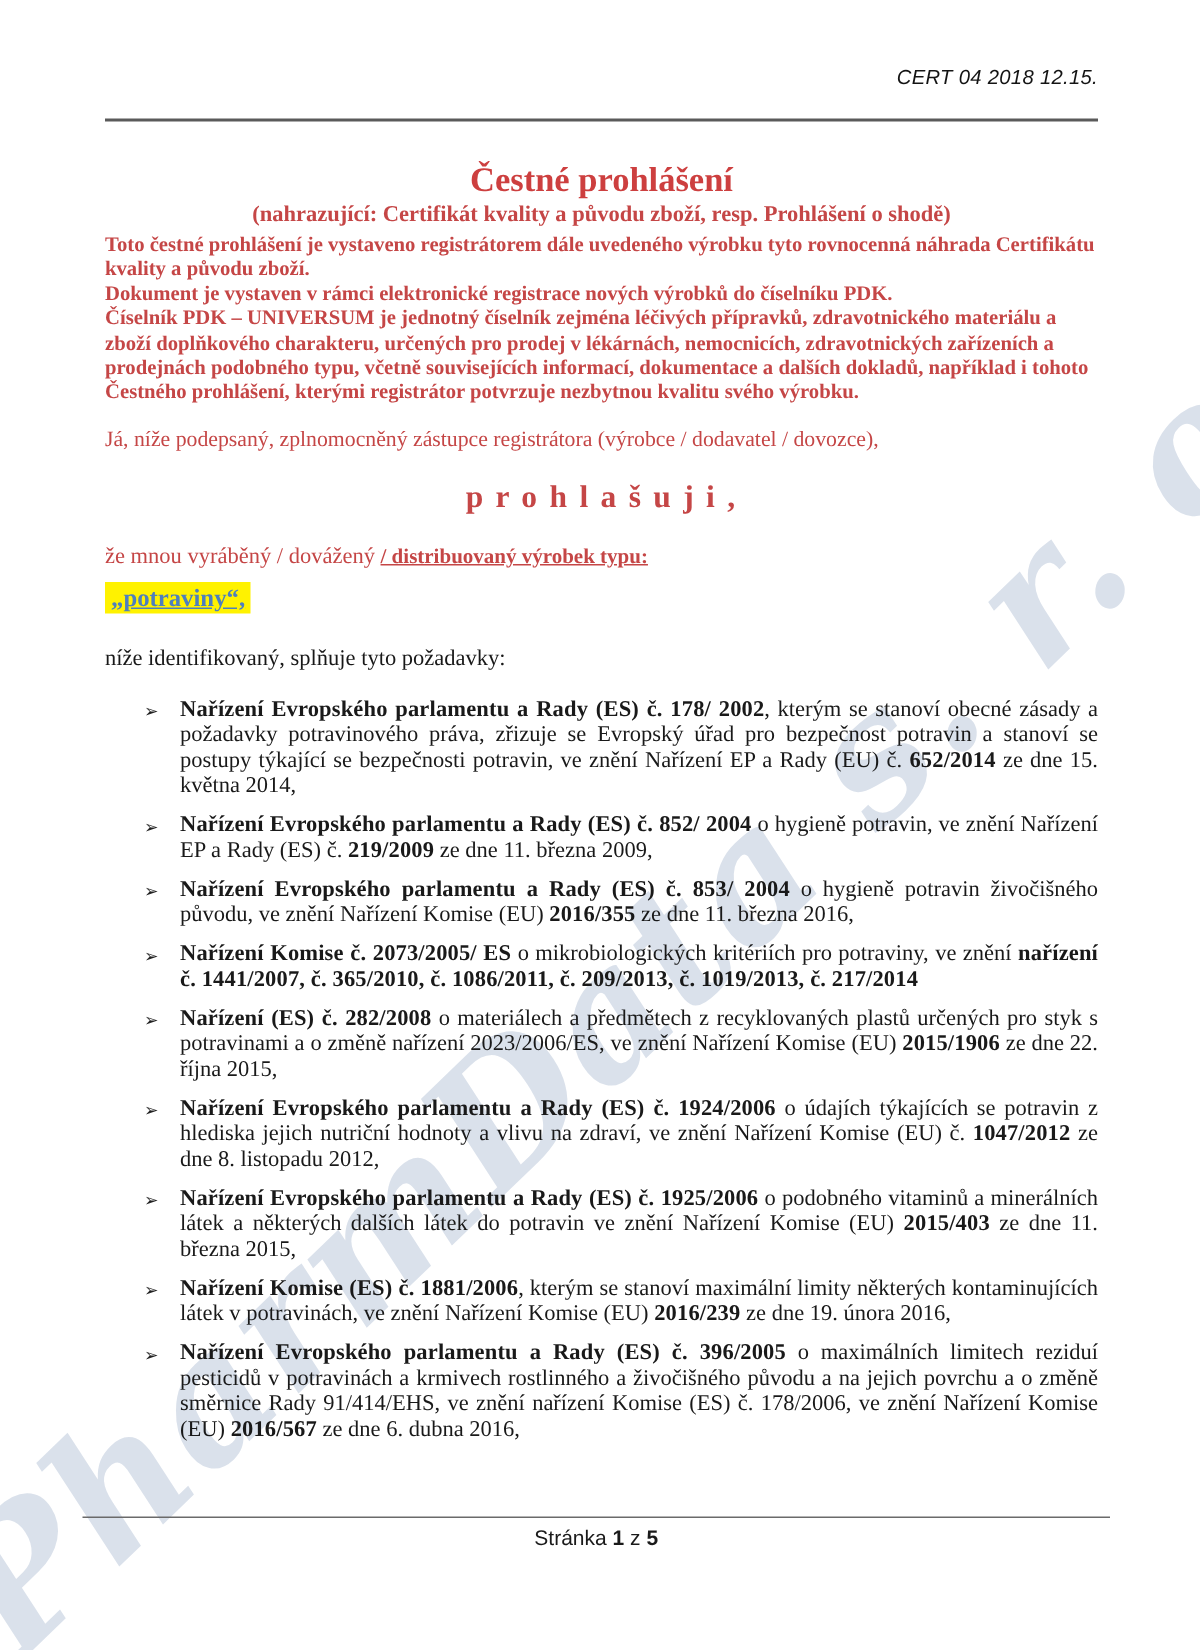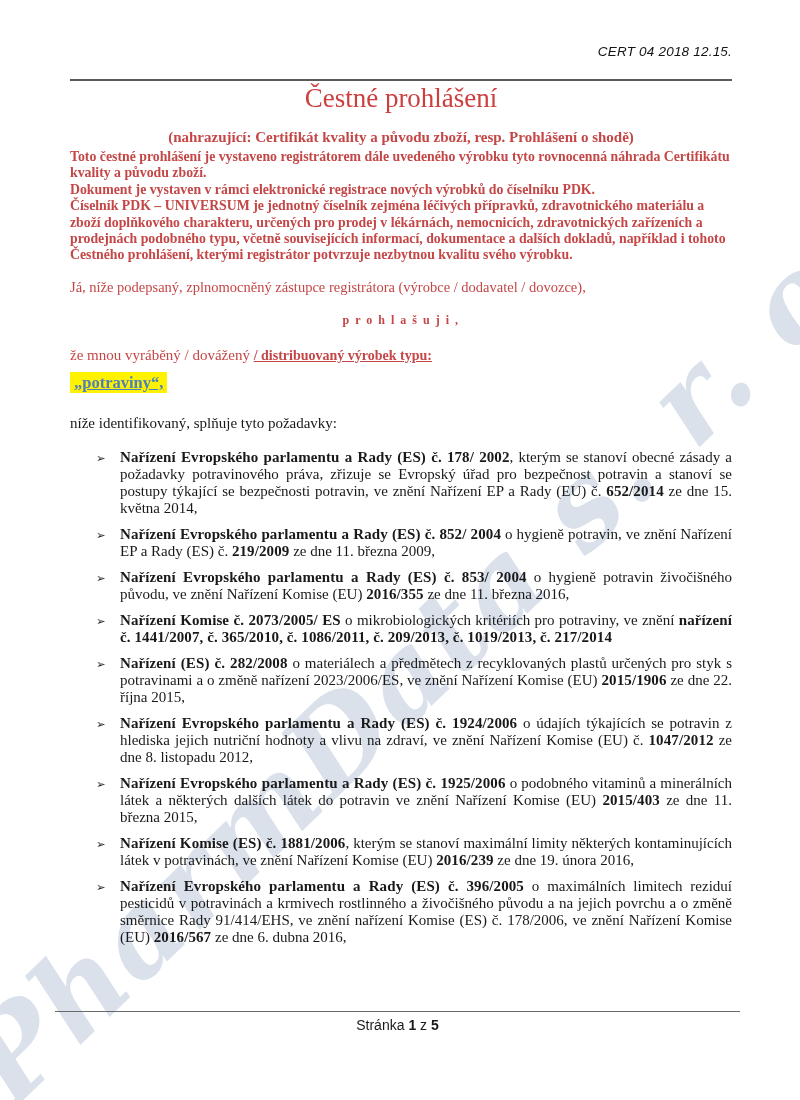--- a/index.html
+++ b/index.html
@@ -25,47 +25,47 @@
   }
   .content { position:relative; z-index:1; padding:44px 68px 0 70px; }
   .header-ref {
     text-align:right;
     font-family:"Liberation Sans", sans-serif;
     font-style:italic; font-size:13.5px; color:#141414;
     letter-spacing:0.2px;
   }
   .rule { border:none; border-top:2px solid #5a5a5a; margin:20px 0 0 0; }
   .doc-title {
-    text-align:center; margin-top:2px;
+    text-align:center; margin-top:26px;
     color:var(--title-red, #cd3f3f);
-    font-size:27px; font-weight:normal;
+    font-size:23px; font-weight:bold;
   }
   .doc-subtitle {
-    text-align:center; margin-top:15px;
+    text-align:center; margin-top:2px;
     color:var(--accent-red, #c54646);
     font-size:15px; font-weight:bold;
   }
   .preamble-heading {
     margin-top:21px;
     color:var(--accent-red, #c54646);
     font-size:18px; font-weight:bold;
   }
   .preamble { margin-top:3px; }
   .preamble p {
     margin:0; color:var(--accent-red, #c54646);
     font-size:13.8px; font-weight:bold; line-height:16.4px;
   }
   .declaration-intro {
     margin-top:15px; 
     color:var(--accent-red, #c54646); font-size:14.5px;
   }
   .declaration-verb {
     margin-top:17px; text-align:center;
     color:var(--accent-red, #c54646);
-    font-size:12px; font-weight:bold; letter-spacing:1.5px;
+    font-size:21px; font-weight:bold; letter-spacing:1.5px;
   }
   .product-line {
     margin-top:19px;
     color:var(--accent-red, #c54646); font-size:15px;
   }
   .product-line .tail { font-size:14px; font-weight:bold;text-decoration:underline; }
   .product-type { margin-top:9px; text-align:left; }
   .product-type .hl {
     background:var(--highlight-yellow, #fff200);
     color:var(--product-blue, #4e7fbe);

